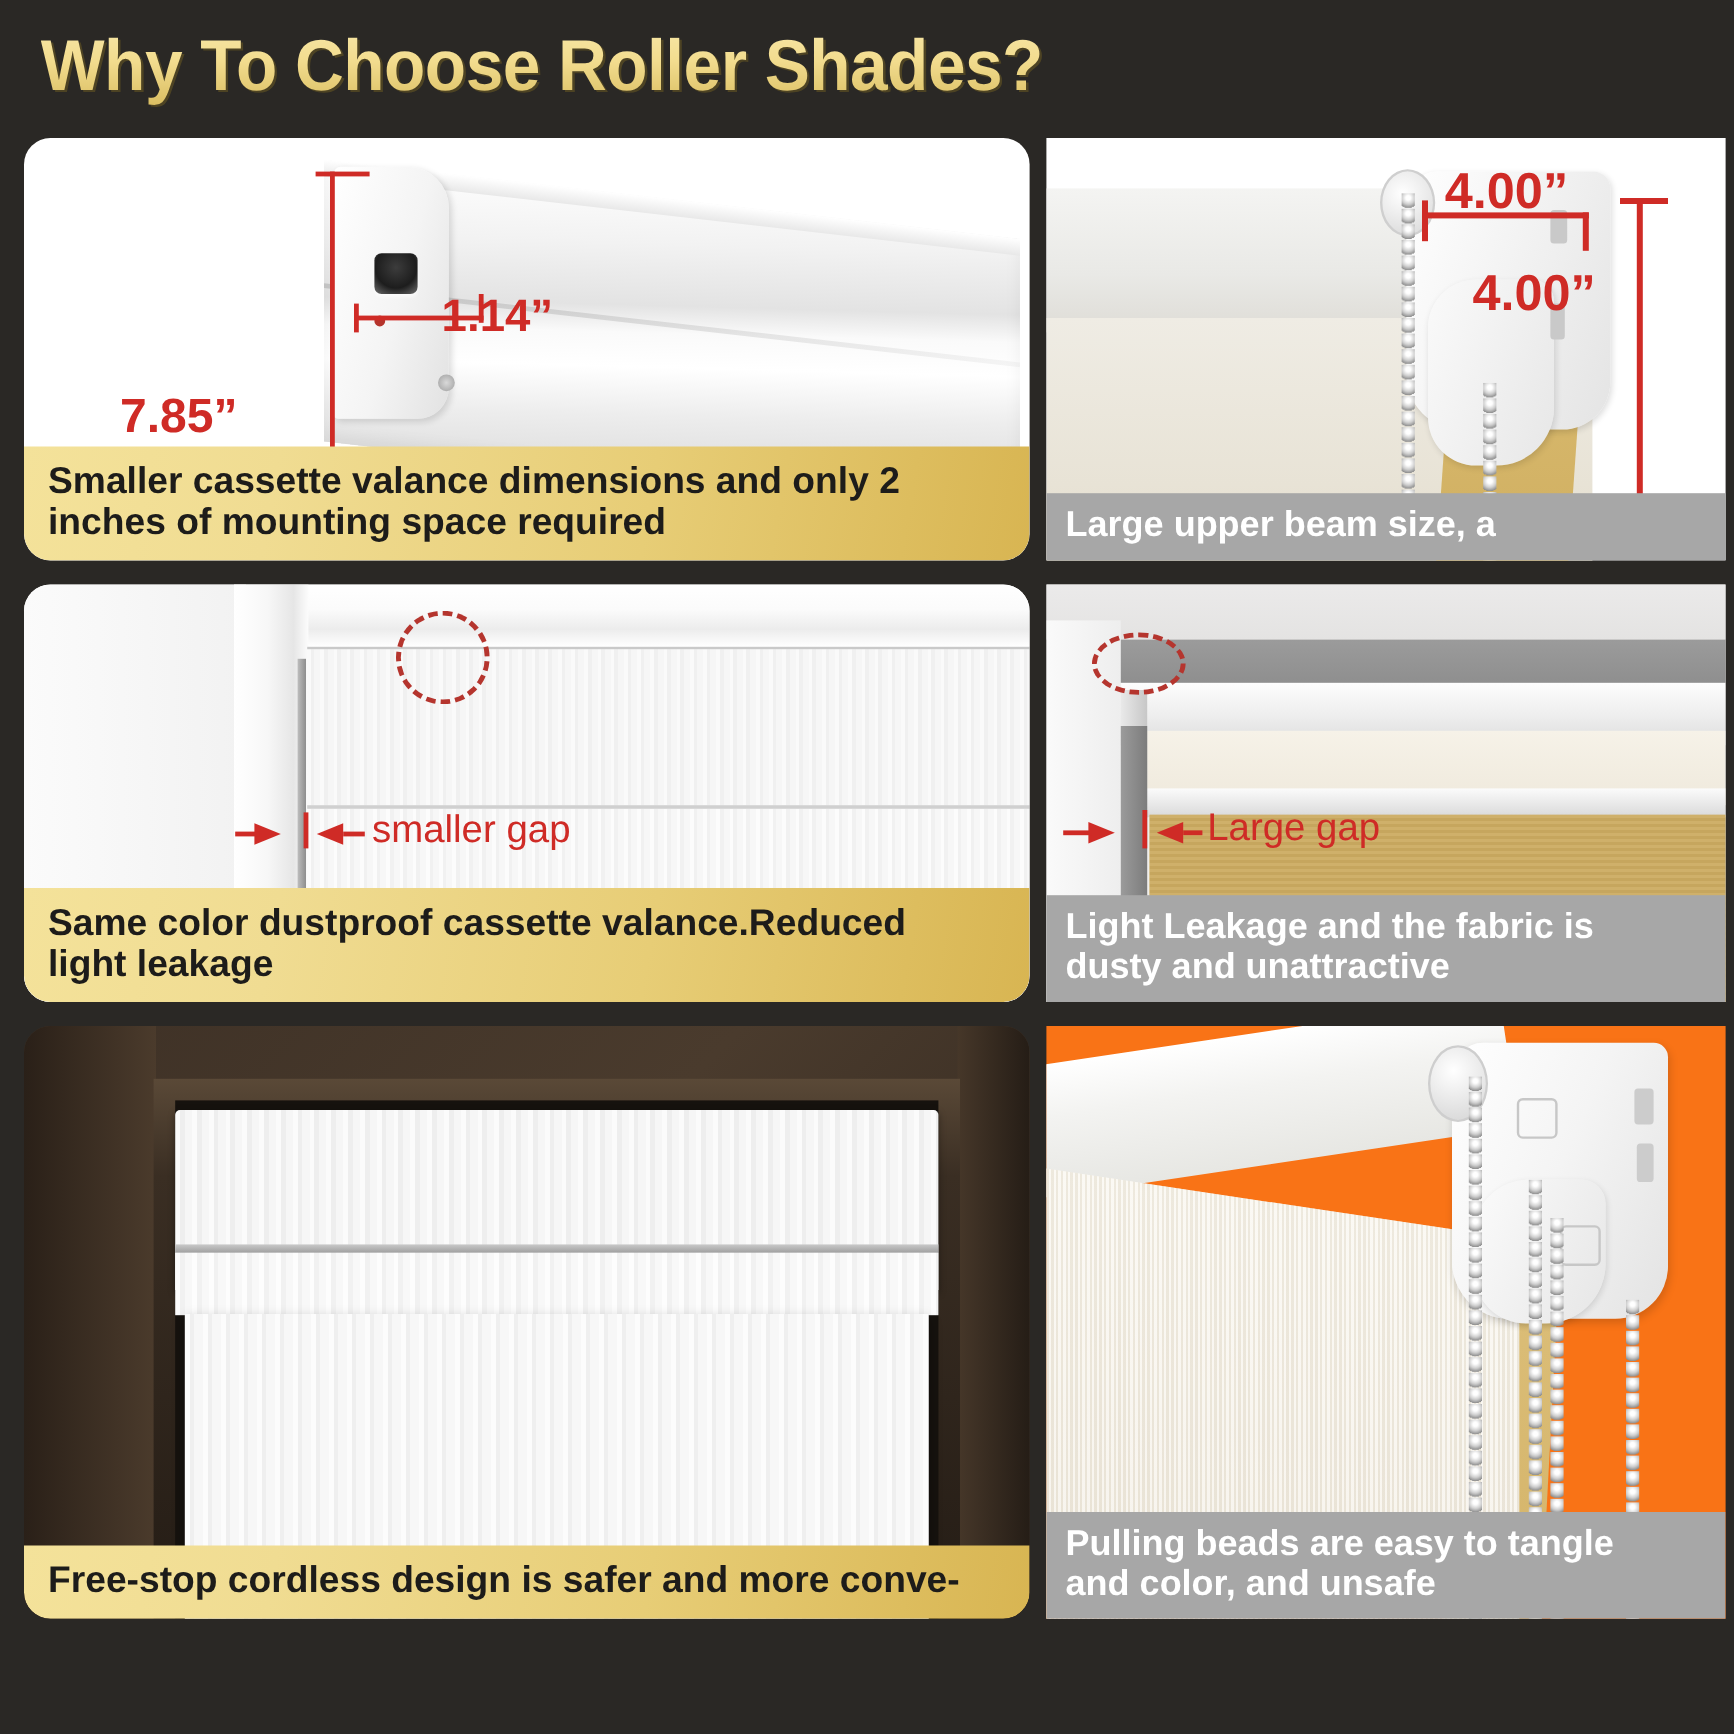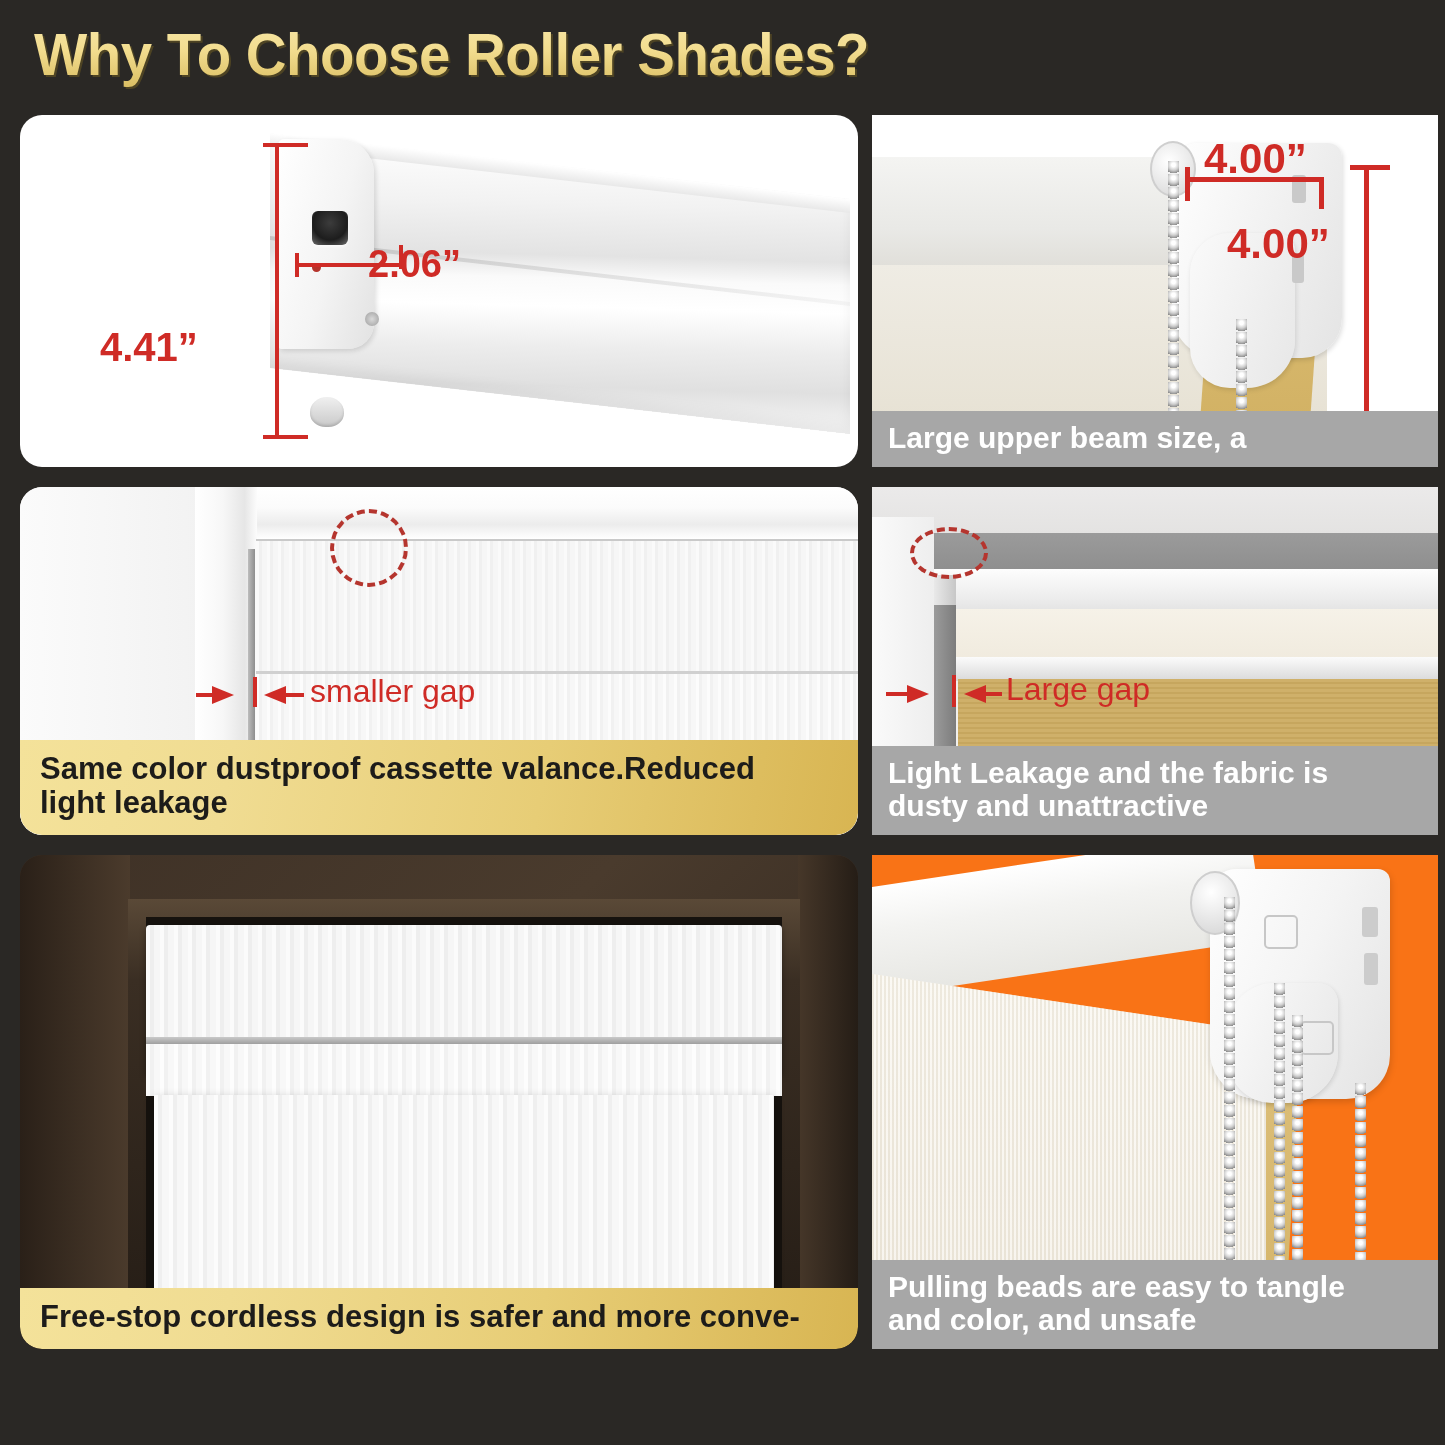--- a/index.html
+++ b/index.html
@@ -328,28 +328,32 @@
       <div class="p1-valance"></div>
       <div class="p1-endcap"></div>
       <div class="p1-slot"></div>
       <div class="p1-redscrew"></div>
       <div class="p1-screw1"></div>
       <div class="p1-screw2"></div>
 
       <div class="dim" style="left:255px; top:28px; width:4px; height:296px;"></div>
       <div class="dim" style="left:243px; top:28px; width:45px; height:4px;"></div>
       <div class="dim" style="left:243px; top:320px; width:45px; height:4px;"></div>
-      <div class="dimlabel" style="left:80px; top:210px; font-size:40px;">4.41”</div>
+      <div class="dimlabel" style="left:80px; top:210px; font-size:40px;">7.85”</div>
 
       <div class="dim" style="left:275px; top:148px; width:108px; height:4px;"></div>
       <div class="dim" style="left:275px; top:138px; width:4px; height:24px;"></div>
       <div class="dim" style="left:379px; top:130px; width:4px; height:24px;"></div>
-      <div class="dimlabel" style="left:348px; top:128px; font-size:38px;">2.06”</div>
-    </div>
-
+      <div class="dimlabel" style="left:348px; top:128px; font-size:38px;">1.14”</div>
+    </div>
+
+    <div class="cap cap-gold">
+      <span class="cap-line">Smaller cassette valance dimensions and only 2</span>
+      <span class="cap-line">inches of mounting space required</span>
+    </div>
   </div>
 
   <div class="panel right r1 p2-bg">
     <div class="photo">
       <div class="p2-fabric-top"></div>
       <div class="p2-fabric-main"></div>
       <div class="p2-fabric-tan"></div>
       <div class="p2-bracket"></div>
       <div class="p2-bracket2"></div>
       <div class="p2-roll"></div>

